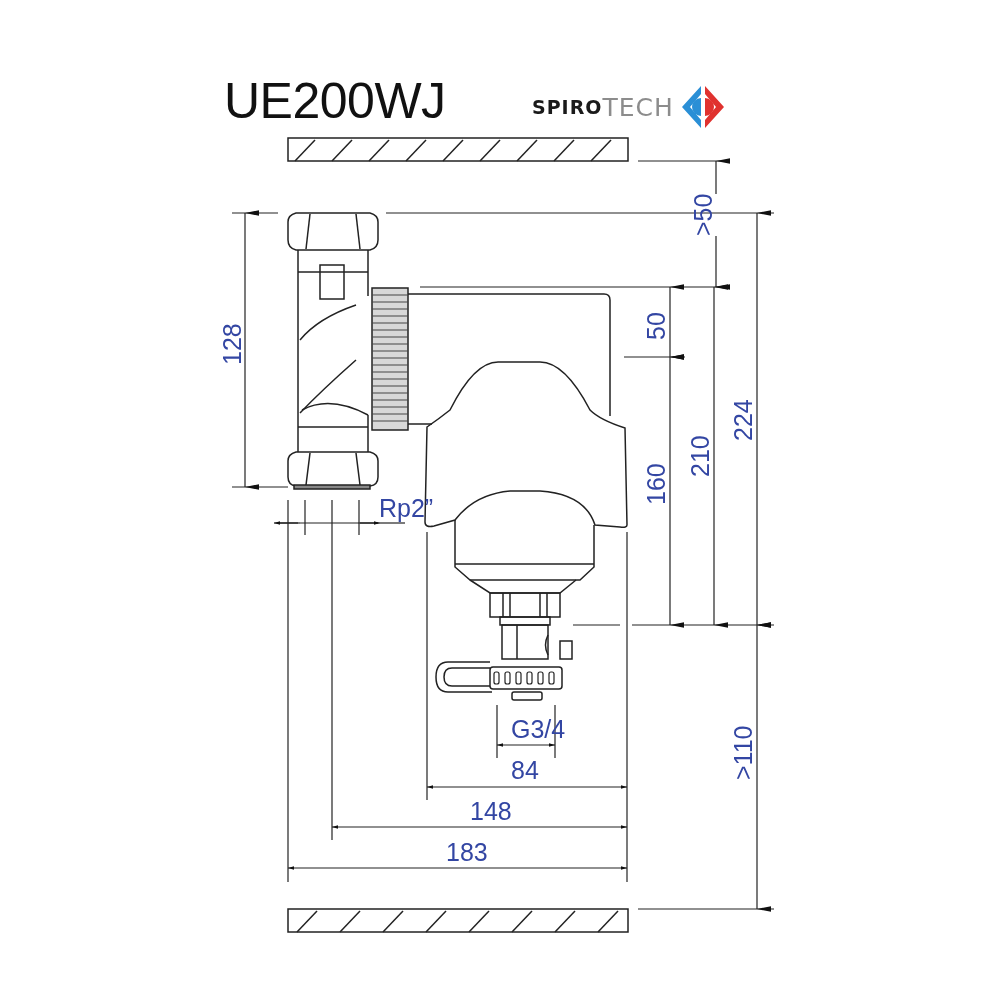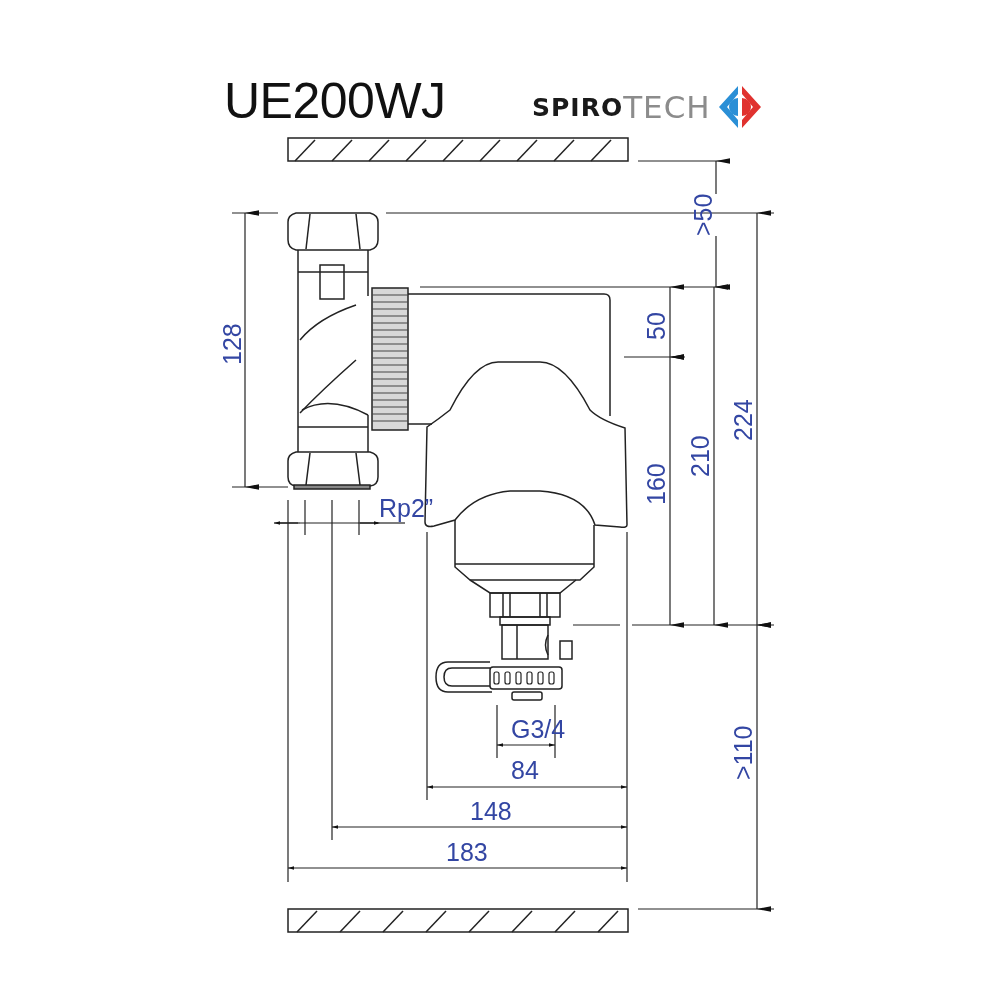--- a/index.html
+++ b/index.html
@@ -1,20 +1,20 @@
 <!DOCTYPE html>
 <html><head>
   <meta charset="utf-8">
   <style>
     html, body { margin: 0; padding: 0; background: #ffffff; }
     body { width: 1000px; height: 1000px; position: relative; overflow: hidden; font-family: "Liberation Sans", sans-serif; }
     .title { position: absolute; left: 214px; top: 72px; font-size: 50px; color: #111111; letter-spacing: -0.5px; font-family: "Liberation Sans", sans-serif; margin-left: 10px; }
     .brand { position: absolute; left: 532px; top: 84px; display: flex; align-items: center; }
-    .brand-a { font-size: 25px; font-weight: bold; color: #1a1a1a; letter-spacing: 1px; font-family: "DejaVu Sans", sans-serif; }
-    .brand-b { font-size: 31px; color: #8c8c8c; letter-spacing: 1px; font-family: "DejaVu Sans", sans-serif; }
+    .brand-a { font-size: 19px; font-weight: bold; color: #1a1a1a; letter-spacing: 1px; font-family: "DejaVu Sans", sans-serif; }
+    .brand-b { font-size: 25px; color: #8c8c8c; letter-spacing: 1px; font-family: "DejaVu Sans", sans-serif; }
     .brand-logo { margin-left: 6px; width: 46px; height: 46px; }
     svg.drawing { position: absolute; left: 0; top: 0; }
     .dim { fill: #3346a3; font-family: "Liberation Sans", sans-serif; font-size: 25px; }
   </style>
 </head>
 <body>
 
 <div class="title">UE200WJ</div>
 
 <div class="brand">

